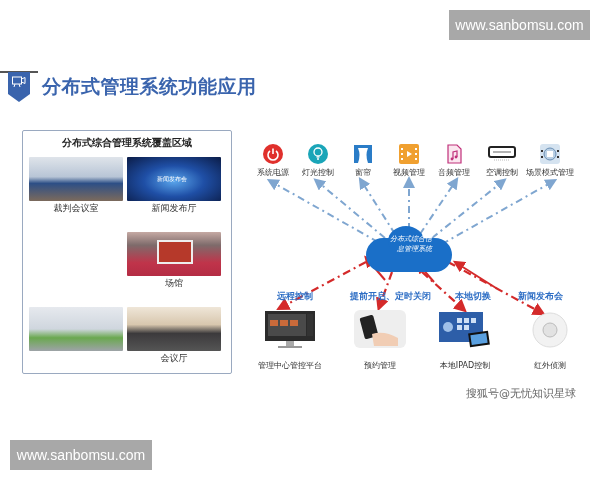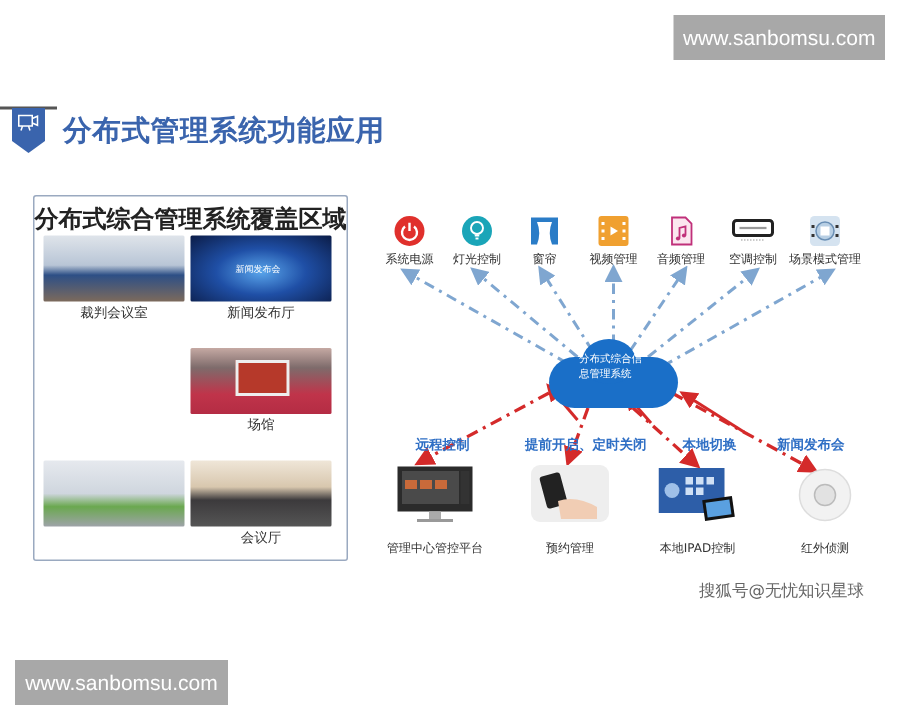--- a/index.html
+++ b/index.html
@@ -12,41 +12,41 @@
 
   .hdr-line { position: absolute; left: 0; top: 71px; width: 38px; height: 2px; background: #555; }
   .hdr-badge { position: absolute; left: 8px; top: 72px; width: 22px; height: 22px; background: #3a64ad; }
   .hdr-badge::after { content: ""; position: absolute; left: 0; top: 22px; border-left: 11px solid transparent;
         border-right: 11px solid transparent; border-top: 8px solid #3a64ad; }
   .hdr-badge svg { position: absolute; left: 4px; top: 4px; }
   .title { position: absolute; left: 42px; top: 74px; font-size: 19px; font-weight: bold; color: #3a64ad; letter-spacing: 0.5px; }
 
   .panel { position: absolute; left: 22px; top: 130px; width: 210px; height: 244px; border: 1px solid #9aa9c0;
            background: #fff; border-radius: 2px; }
-  .panel-title { position: absolute; left: 0; width: 100%; top: 5px; text-align: center; font-size: 16px; font-weight: bold; color: #222; }
+  .panel-title { position: absolute; left: 0; width: 100%; top: 5px; text-align: center; font-size: 10px; font-weight: bold; color: #222; }
   .cell { position: absolute; width: 94px; }
   .cell .img { width: 94px; height: 44px; border-radius: 1px; }
   .cell .cap { font-size: 9px; color: #333; text-align: center; margin-top: 1px; }
   .img-court { background: linear-gradient(180deg,#dfe4ea 0%,#b8c5d6 45%,#2d4f86 60%,#7c6a5c 100%); }
   .img-news { background: radial-gradient(ellipse at 50% 55%, #5aa6ec 0%, #1f4fa6 45%, #0b1c47 100%); position: relative; }
   .img-news span { position: absolute; left: 30px; top: 18px; font-size: 6px; color: #fff; }
   .img-cmd { background: linear-gradient(180deg,#5a5a5a 0%,#c9c9c9 30%,#8d8d8d 60%,#3b3b3b 100%); }
   .img-venue { background: linear-gradient(180deg,#c5a9a3 0%,#7e6b6b 30%,#c0344a 70%,#b42c44 100%); position: relative; }
   .img-venue i { position: absolute; left: 30px; top: 8px; width: 36px; height: 24px; background: #b6392a; border: 2px solid #eee; }
   .img-meet { background: linear-gradient(180deg,#e6e9ee 0%,#cfd6de 50%,#6aa84f 70%,#9ea3a8 100%); }
   .img-hall { background: linear-gradient(180deg,#efe6d8 0%,#d8c7ae 40%,#3c3a3c 60%,#555 100%); }
 
   .sys-item { position: absolute; width: 60px; text-align: center; }
   .sys-item .ic { width: 20px; height: 20px; margin: 0 auto; border-radius: 50%; }
   .sys-item .lb { font-size: 8px; color: #333; margin-top: 3px; white-space: nowrap; }
 
   .cloud { position: absolute; left: 366px; top: 238px; width: 86px; height: 34px; background: #1a6fc8;
            border-radius: 18px; }
   .cloud::before { content: ""; position: absolute; left: 22px; top: -12px; width: 36px; height: 30px; background: #1a6fc8; border-radius: 50%; }
-  .cloud-text { position: absolute; left: 0; top: -4px; width: 100%; text-align: left; font-size: 7px; color: #fff; line-height: 10px; z-index: 2; }
+  .cloud-text { position: absolute; left: 0; top: -4px; width: 100%; text-align: right; font-size: 7px; color: #fff; line-height: 10px; z-index: 2; font-style: italic; }
 
   .fn-label { position: absolute; font-size: 9px; font-weight: bold; color: #2f6fc5; white-space: nowrap; }
   .dev { position: absolute; text-align: center; width: 80px; }
   .dev .box { margin: 0 auto; }
   .dev .lb { font-size: 8px; color: #333; margin-top: 6px; white-space: nowrap; }
 
   .credit { position: absolute; left: 466px; top: 386px; font-size: 11px; color: #666; }
   svg.arrows { position: absolute; left: 0; top: 0; }
 </style>
 </head>

